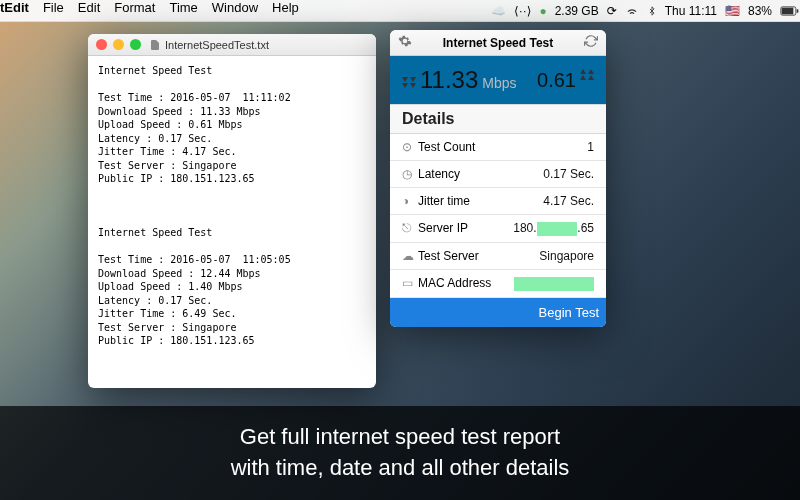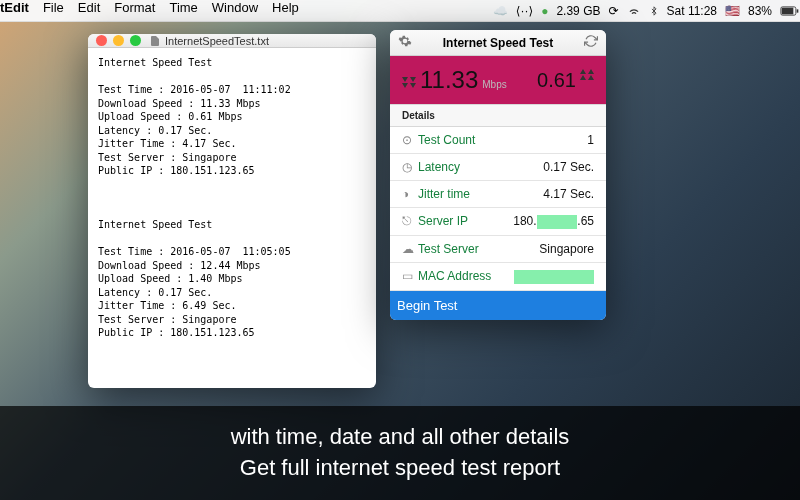--- a/index.html
+++ b/index.html
@@ -3,46 +3,46 @@
 <meta charset="utf-8">
 <style>
 *{margin:0;padding:0;box-sizing:border-box;font-family:-apple-system,Helvetica,Arial,sans-serif}
 body{width:800px;height:500px;overflow:hidden;position:relative;background:linear-gradient(135deg,#d4a574 0%,#8b9a8b 20%,#4a5d6b 40%,#2c3e50 70%,#1a2530 100%)}
 .menubar{height:22px;background:rgba(248,248,248,0.98);display:flex;padding:0 0;font-size:13px;gap:14px;border-bottom:1px solid rgba(0,0,0,0.1)}
 .menubar .app{font-weight:600}
 .menubar .right{margin-left:auto;display:flex;align-items:center;gap:8px;font-size:12px}
 .mi{height:14px;display:flex;align-items:center}
 .window{position:absolute;background:#fff;border-radius:6px;box-shadow:0 10px 40px rgba(0,0,0,0.5);overflow:hidden}
 .textedit{left:88px;top:34px;width:288px;height:354px}
-.te-titlebar{height:14px;background:linear-gradient(#f6f6f6,#e8e8e8);display:flex;align-items:center;padding:0 8px;border-bottom:1px solid #ccc;font-size:11px}
+.te-titlebar{height:22px;background:linear-gradient(#f6f6f6,#e8e8e8);display:flex;align-items:center;padding:0 8px;border-bottom:1px solid #ccc;font-size:11px}
 .traffic{display:flex;gap:6px;margin-right:8px}
 .tl{width:11px;height:11px;border-radius:50%}
 .tl.r{background:#ff5f57}.tl.y{background:#ffbd2e}.tl.g{background:#28ca42}
 .te-titlebar .fn{display:flex;align-items:center;gap:4px;color:#333}
 .te-titlebar .fn svg{width:12px;height:12px}
 .te-body{padding:8px 10px;font-family:Monaco,Menlo,monospace;font-size:10px;line-height:1.35;white-space:pre;color:#000}
 .speedapp{left:390px;top:30px;width:216px;background:#f2f2f2}
 .sa-title{height:26px;display:flex;align-items:center;justify-content:space-between;padding:0 8px;background:linear-gradient(#fafafa,#ececec);border-bottom:1px solid #d0d0d0;font-size:12px;font-weight:500}
 .sa-title .gear{color:#777}
 .sa-title .ref{color:#777}
-.sa-speeds{display:flex;align-items:center;padding:10px 12px;background:#be185d;border-bottom:1px solid #d8d8d8}
+.sa-speeds{display:flex;align-items:center;padding:10px 12px;background:#0369a1;border-bottom:1px solid #d8d8d8}
 .sa-speeds .dl{display:flex;align-items:baseline;gap:4px}
 .sa-speeds .dl .arr{font-size:16px;color:#333}
 .sa-speeds .dl .val{font-size:24px;font-weight:400;color:#111}
-.sa-speeds .dl .unit{font-size:10px;color:#bbb}
+.sa-speeds .dl .unit{font-size:14px;color:#bbb}
 .sa-speeds .ul{margin-left:auto;display:flex;align-items:flex-start;gap:4px}
 .sa-speeds .ul .val{font-size:20px;font-weight:400;color:#111}
 .sa-speeds .ul .arr{font-size:16px;color:#333}
-.sa-details-hdr{padding:5px 12px;background:#f7f7f7;border-bottom:1px solid #d8d8d8;font-size:10px;font-weight:600;color:#222}
+.sa-details-hdr{padding:5px 12px;background:#f7f7f7;border-bottom:1px solid #d8d8d8;font-size:16px;font-weight:600;color:#222}
 .sa-row{display:flex;align-items:center;padding:6px 12px;background:#fff;border-bottom:1px solid #e4e4e4;font-size:12px}
 .sa-row .ic{width:16px;color:#888;font-size:12px}
-.sa-row .lbl{color:#15803d}
+.sa-row .lbl{color:#000000}
 .sa-row .val{margin-left:auto;color:#111;font-weight:500}
 .sa-row .obscured{background:#86efac;color:transparent;padding:6px 2px;display:inline-block;height:14px;vertical-align:middle}
-.sa-btn{background:#1e7fe0;color:#fff;text-align:left;padding:7px;font-size:13px;cursor:pointer}
+.sa-btn{background:#1e7fe0;color:#fff;text-align:right;padding:7px;font-size:13px;cursor:pointer}
 .caption{position:absolute;bottom:0;left:0;right:0;background:rgba(0,0,0,0.7);color:#fff;text-align:center;padding:16px 20px;font-size:22px;font-weight:300;line-height:1.4}
 </style>
 </head>
 <body>
 
 <div class="menubar">
   <span class="app">tEdit</span>
   <span>File</span>
   <span>Edit</span>
   <span>Format</span>
@@ -58,21 +58,21 @@
     <span class="mi">
       <svg width="14" height="14" viewBox="0 0 24 24" fill="none" stroke="#333" stroke-width="2">
           <path d="M5 13a10 10 0 0114 0M8.5 16.5a5 5 0 017 0M12 20h.01"></path>
         </svg>
     </span>
     <span class="mi">
       <svg width="10" height="14" viewBox="0 0 24 24" fill="none" stroke="#333" stroke-width="2">
           <path d="M7 7l10 10-5 5V2l5 5L7 17"></path>
         </svg>
     </span>
-    <span class="mi">Sat 11:28</span>
+    <span class="mi">Thu 11:11</span>
     <span class="mi">🇺🇸</span>
     <span class="mi">83%</span>
     <span class="mi">
       <svg width="20" height="12" viewBox="0 0 24 12">
           <rect x="1" y="1" width="18" height="10" rx="2" fill="none" stroke="#333"></rect>
           <rect x="2" y="2" width="14" height="8" fill="#333"></rect>
           <rect x="20" y="4" width="2" height="4" fill="#333"></rect>
         </svg>
     </span>
   </div>
@@ -177,15 +177,15 @@
   </div>
   <div class="sa-row">
     <span class="ic">▭</span>
     <span class="lbl">MAC Address</span>
     <span class="val"><span class="obscured" style="width:80px">00:00:00:00</span></span>
   </div>
   <div class="sa-btn">Begin Test</div>
 </div>
 
 <div class="caption">
+  <div>Get full internet speed test report</div>
   <div>with time, date and all other details</div>
-  <div>Get full internet speed test report</div>
 </div>
 
 </body></html>

